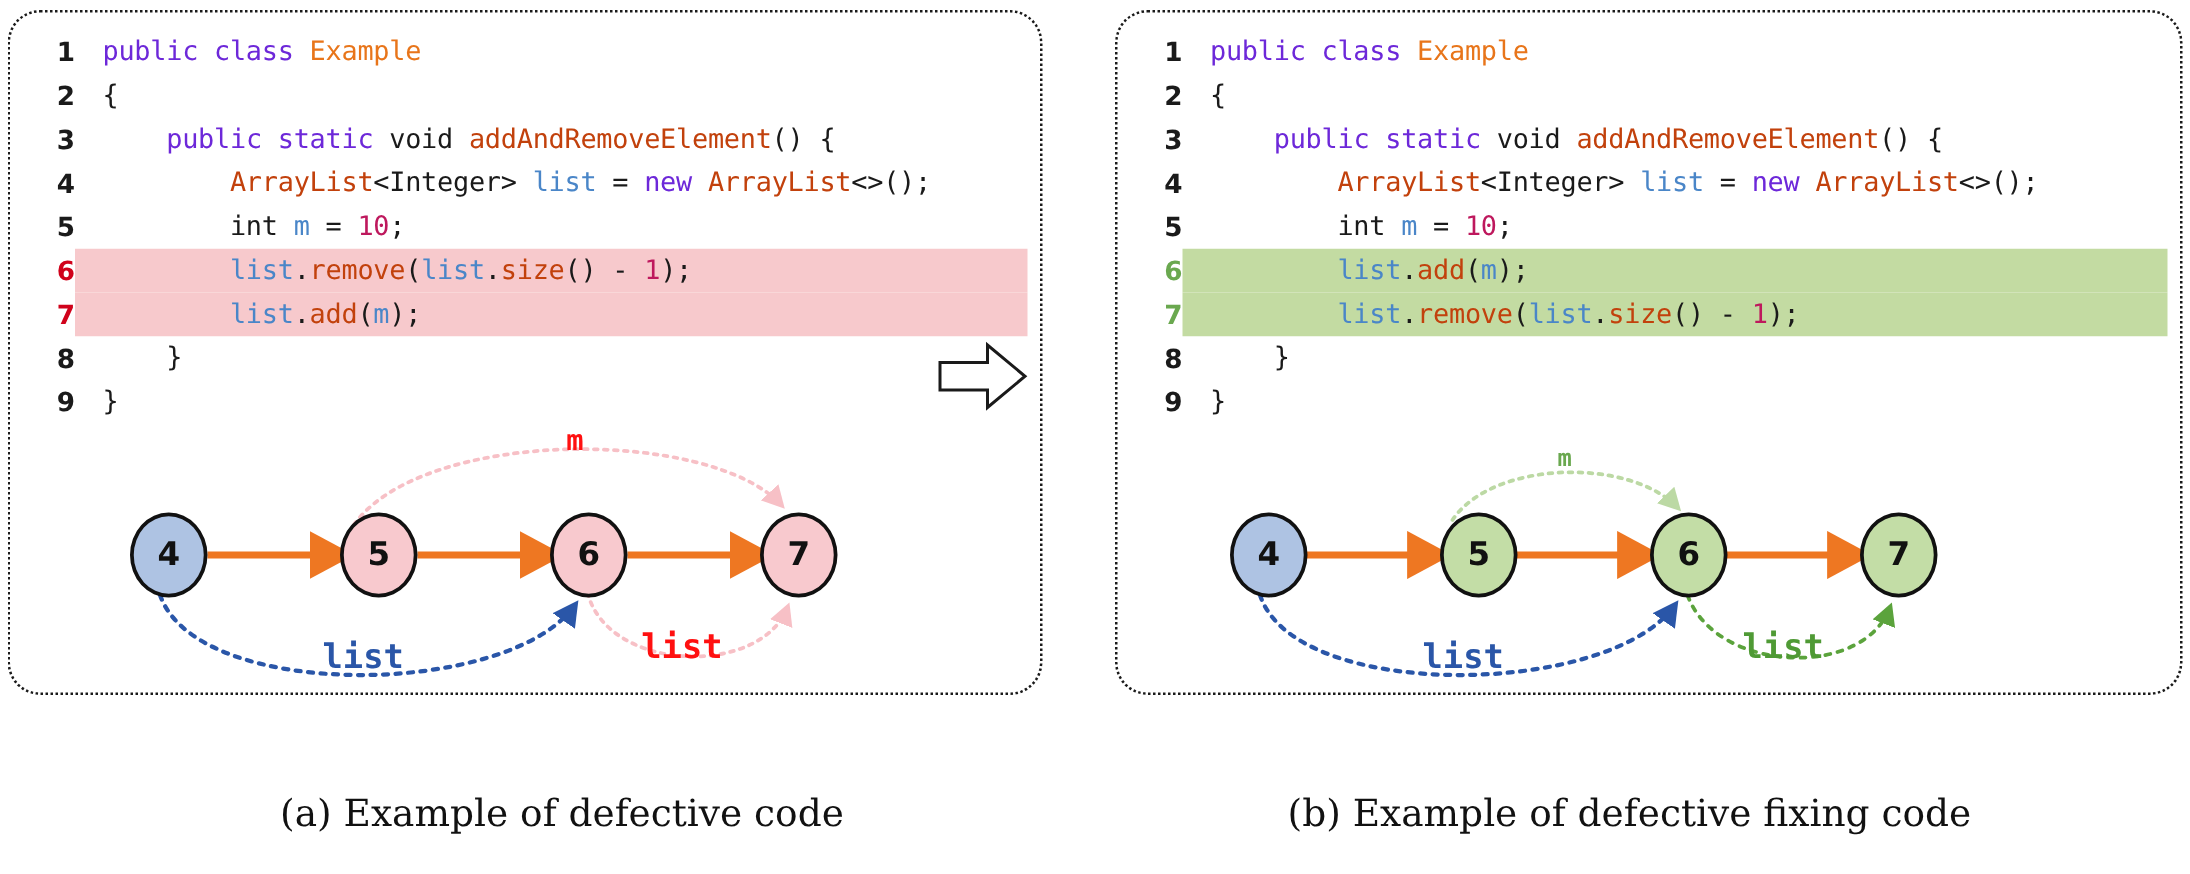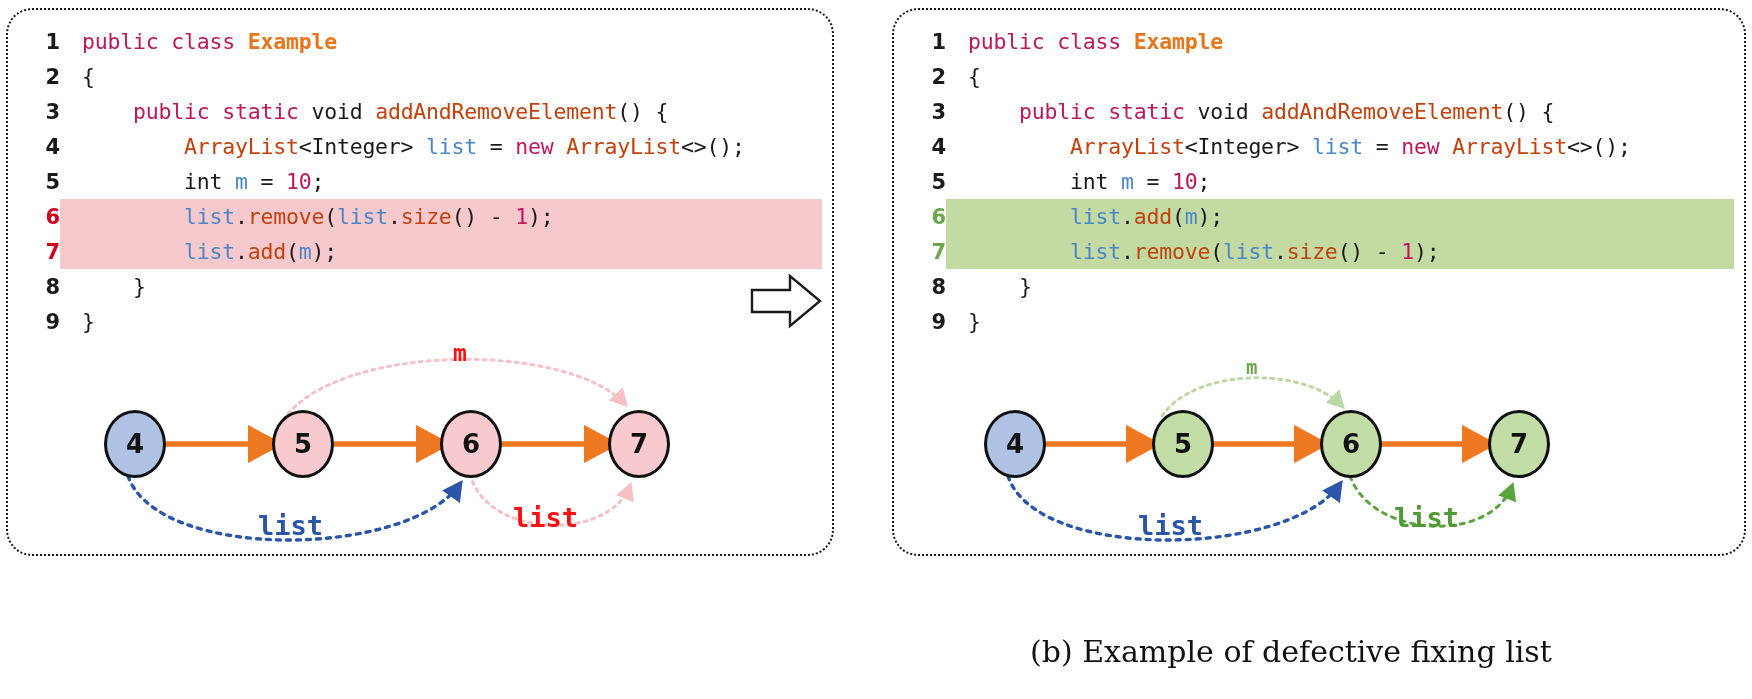--- a/index.html
+++ b/index.html
@@ -25,23 +25,23 @@
   .gutter.bad{color:#d0021b;}
   .gutter.good{color:#6aa84f;}
   .codetext{font-family:"DejaVu Sans Mono",monospace;font-size:21.5px;white-space:pre;
             color:#1a1a1a;letter-spacing:-0.2px;}
   .hl-row{position:absolute;left:52px;right:10px;top:0;bottom:0;z-index:0;}
   .hl-bad{background:#f7c9cc;}
   .hl-good{background:#c3dba2;}
   .code-line .gutter,.code-line .codetext{position:relative;z-index:1;}
 
   
-  .k{color:#be185d;}          
+  .k{color:#6d28d9;}          
   .kb{color:#1a1a1a;}         
-  .cls{color:#e8751a;font-weight:bold;}        
+  .cls{color:#e8751a;}        
   .mth{color:#c2410c;}        
   .var{color:#4a86c8;}        
   .num{color:#be185d;}        
 
   
   .diagram{position:absolute;left:0;top:352px;width:100%;height:196px;}
   .node{position:absolute;width:62px;height:68px;border-radius:50%;
         border:3.5px solid #111;box-sizing:border-box;
         display:flex;align-items:center;justify-content:center;
         font-family:"DejaVu Sans",sans-serif;font-weight:bold;font-size:26px;color:#111;}
@@ -240,15 +240,16 @@
       <div class="node n-green" style="left:258px;top:48px;">5</div>
       <div class="node n-green" style="left:426px;top:48px;">6</div>
       <div class="node n-green" style="left:594px;top:48px;">7</div>
 
       <div class="arc-label lbl-m-green" style="left:352px;top:-6px;">m</div>
       <div class="arc-label lbl-list-blue" style="left:244px;top:148px;">list</div>
       <div class="arc-label lbl-list-green" style="left:500px;top:140px;">list</div>
     </div>
   </div>
 
-  <div class="caption" id="caption-b">(b) Example of defective fixing list</div>
+  <div class="caption" id="caption-a">(a) Example of defective code</div>
+  <div class="caption" id="caption-b">(b) Example of defective fixing code</div>
 
 </div>
 
 </body></html>

